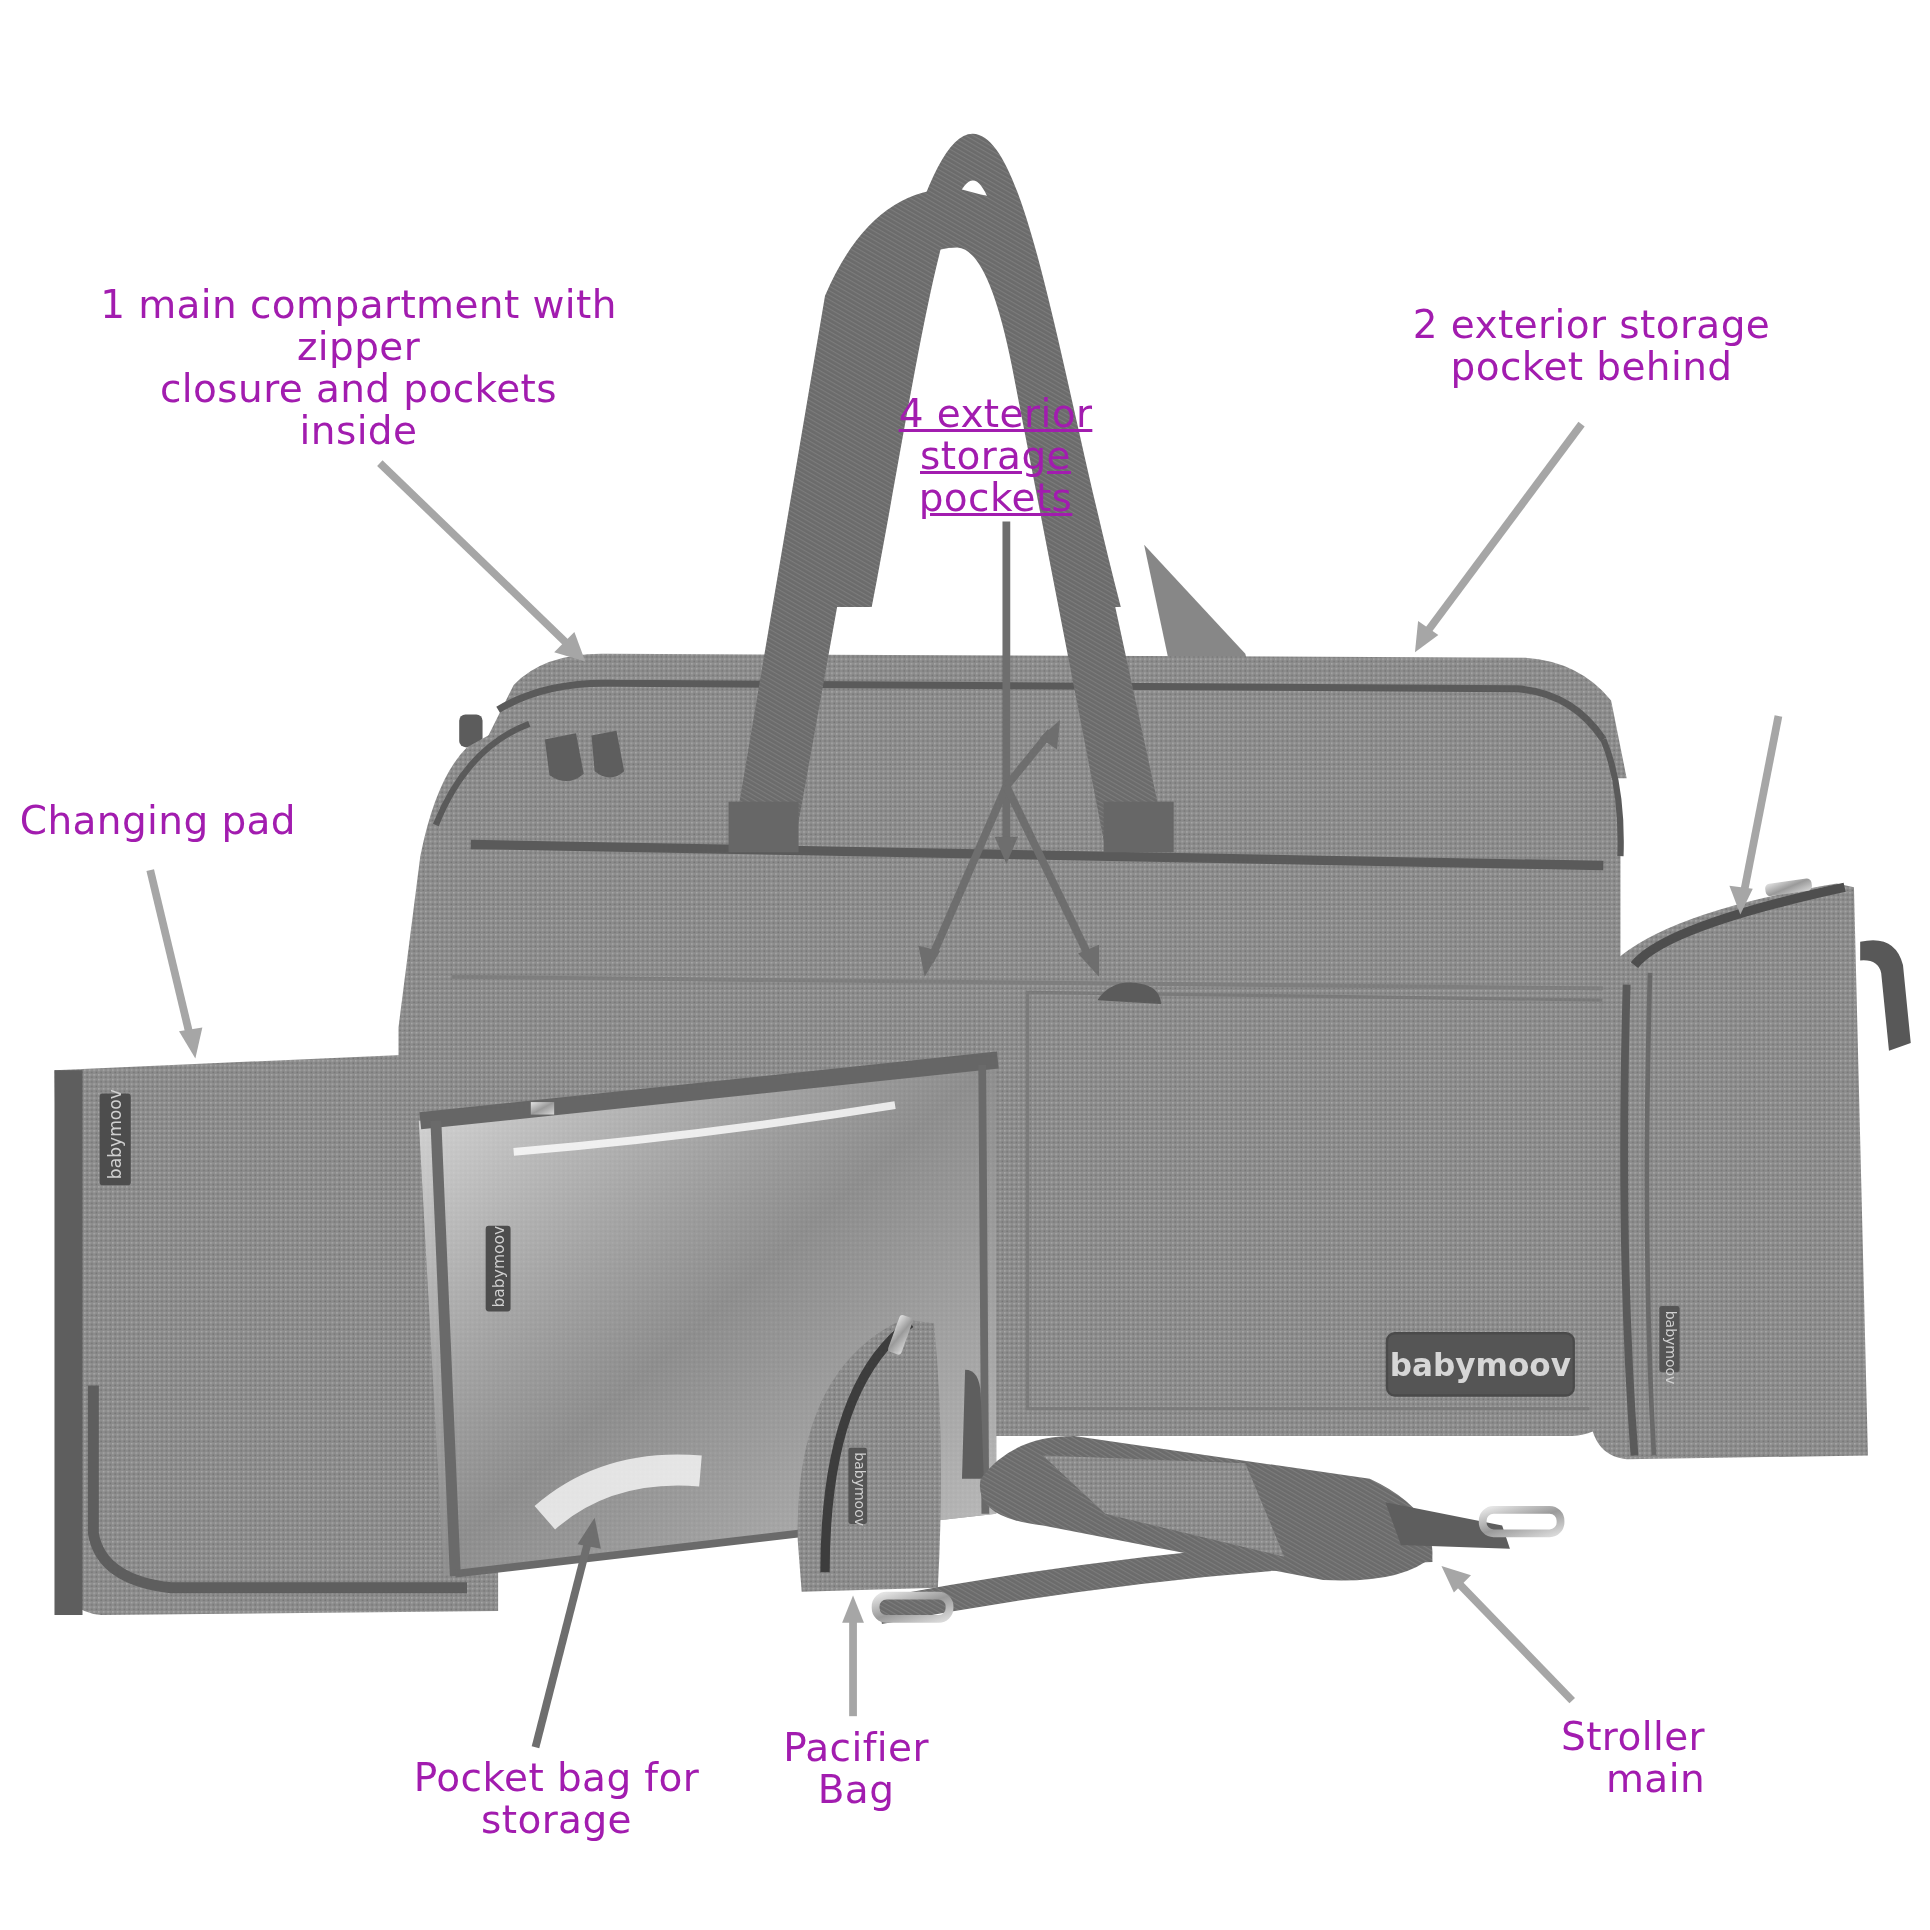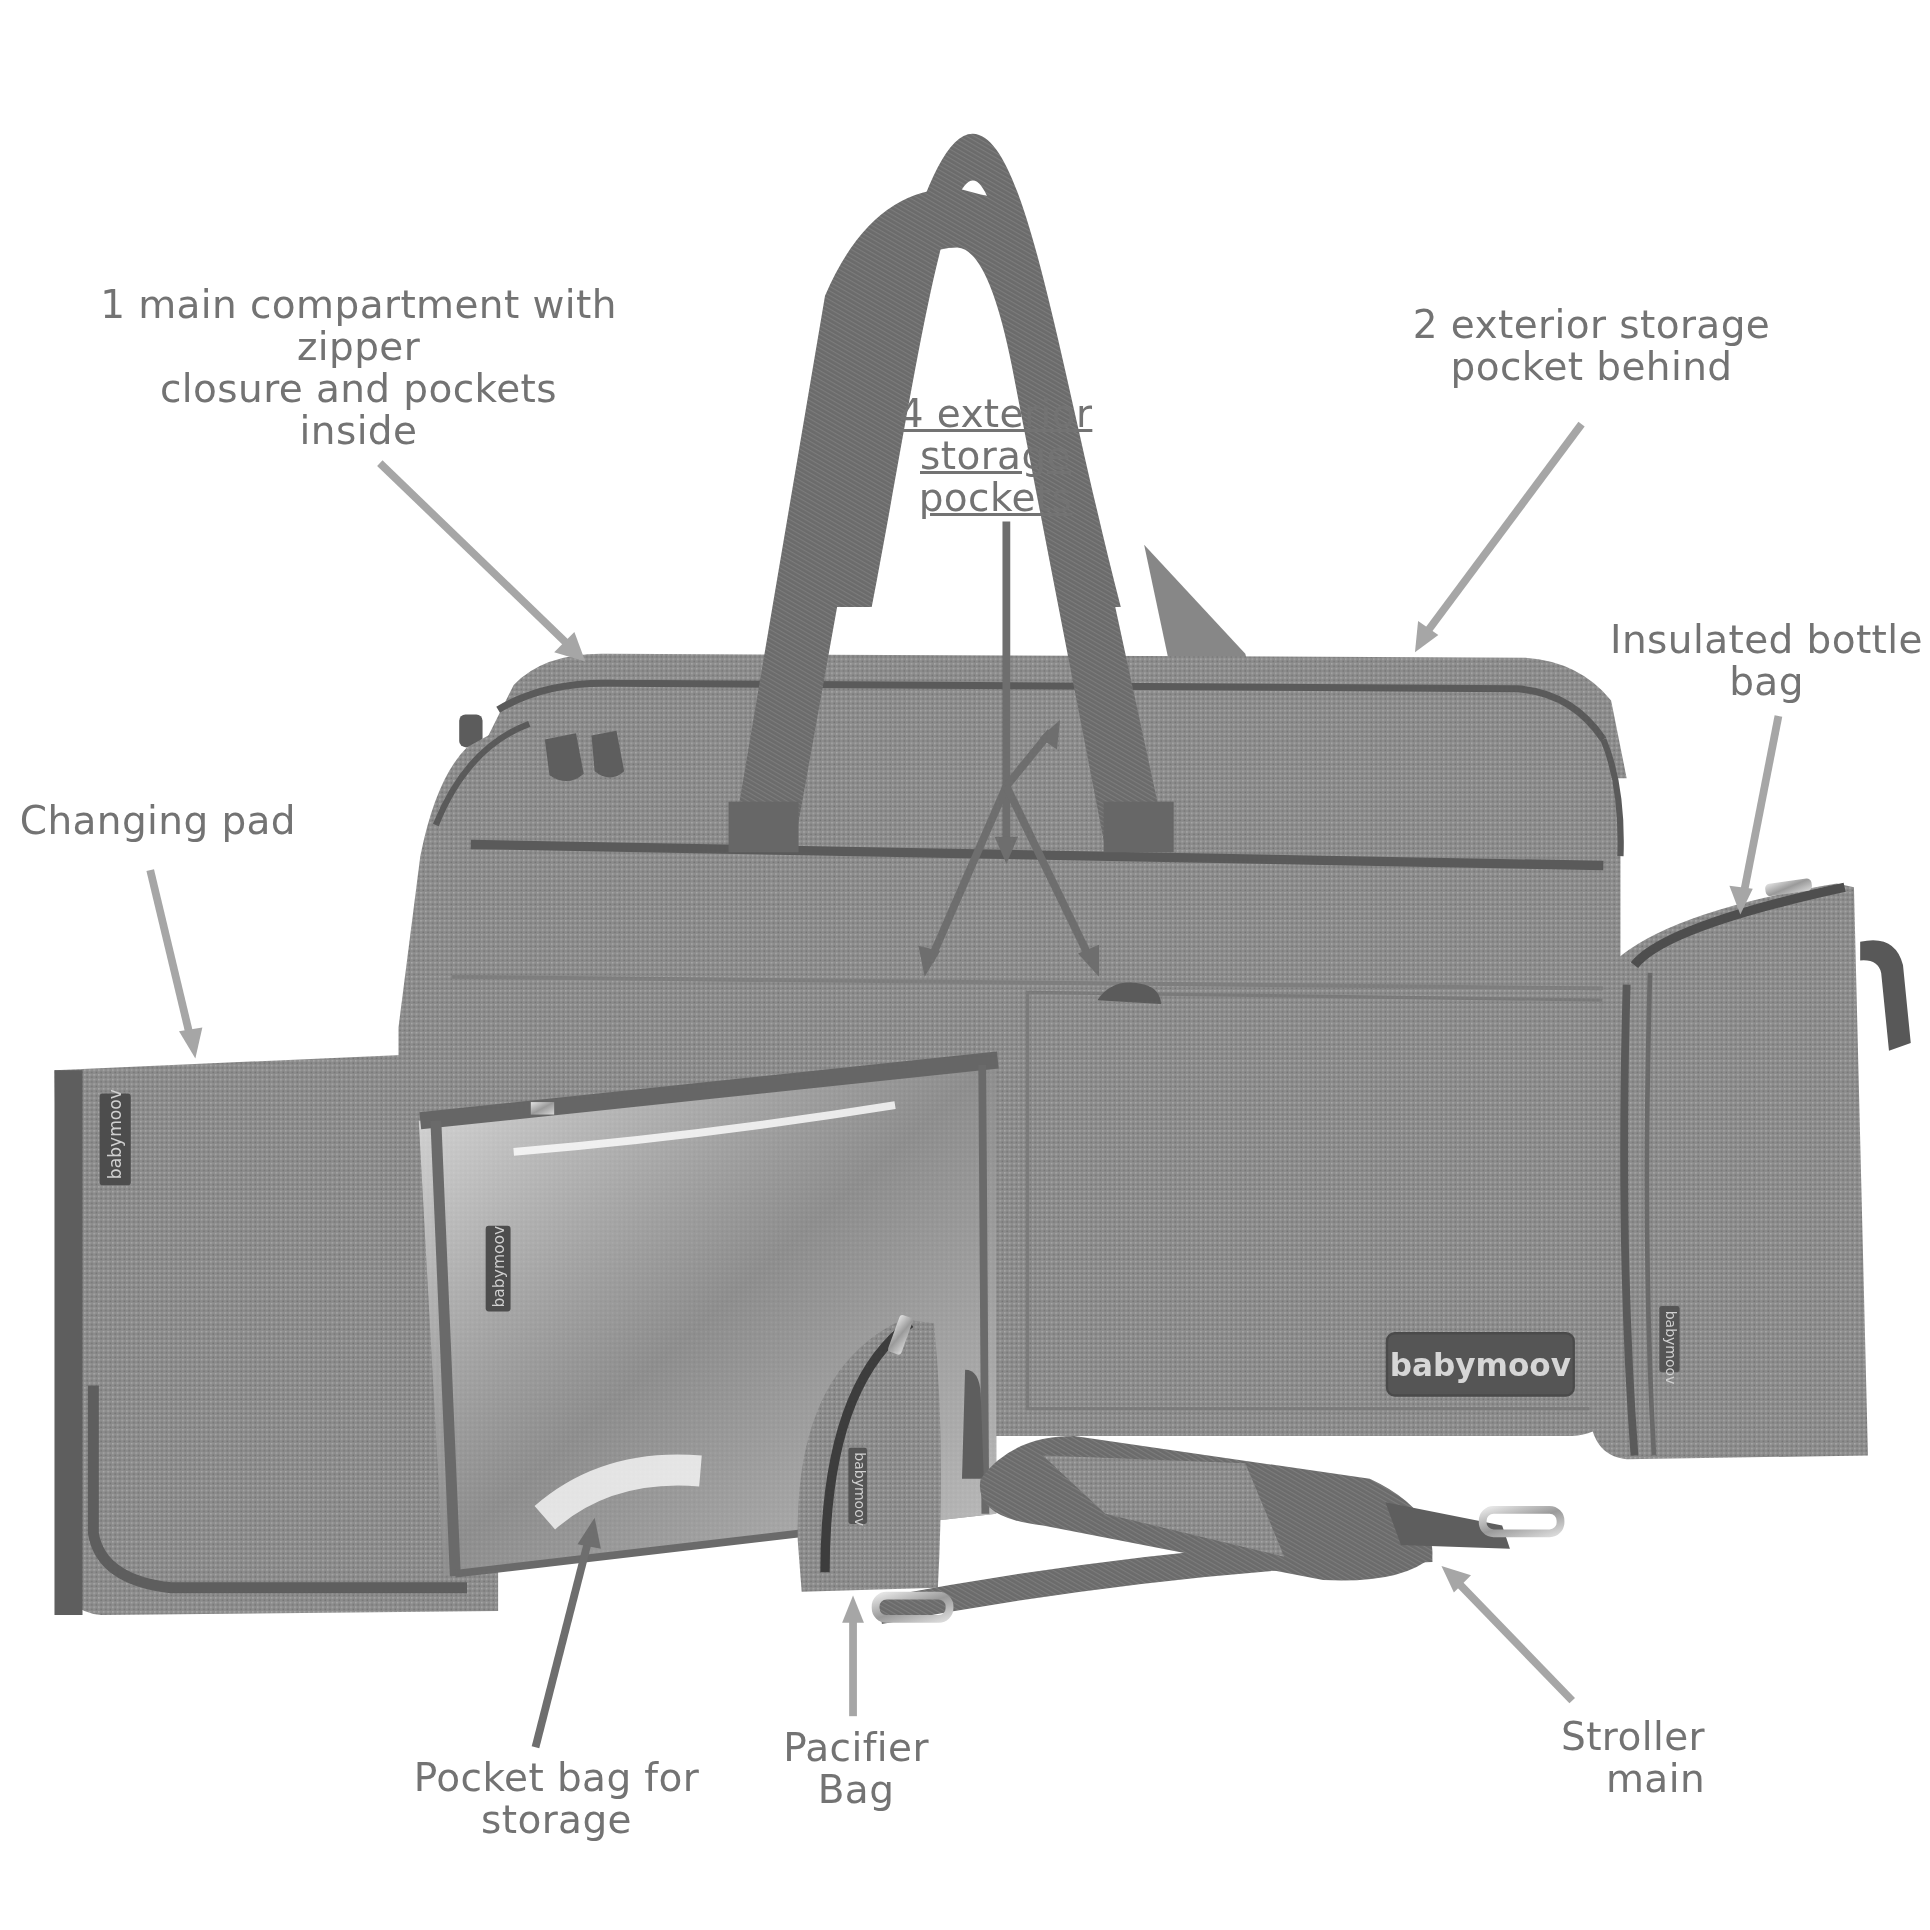--- a/index.html
+++ b/index.html
@@ -5,21 +5,21 @@
   html, body { margin: 0; padding: 0; background: #ffffff; }
   #canvas {
     position: relative;
     width: 1931px; height: 1931px;
     background: #ffffff;
     overflow: hidden;
     font-family: "DejaVu Sans", sans-serif;
   }
   .label {
     position: absolute;
-    color: #737373;
+    color: #a21caf;
     font-size: 39px;
     line-height: 42px;
     text-align: center;
     font-weight: normal;
     letter-spacing: 0.4px;
   }
   .label span { display: block; white-space: nowrap; }
   svg.art { position: absolute; left: 0; top: 0; }
   .logo-text { font-family: "DejaVu Sans", sans-serif; }
 </style>
@@ -213,24 +213,20 @@
     <span>4 exterior</span>
     <span>storage</span>
     <span>pockets</span>
   </div>
 
   <div class="label" style="left:1393px; top:304px; width:397px;">
     <span>2 exterior storage</span>
     <span>pocket behind</span>
   </div>
 
-  <div class="label" style="left:1603px; top:619px; width:327px;">
-    <span>Insulated bottle</span>
-    <span>bag</span>
-  </div>
 
   <div class="label" style="left:0px; top:800px; width:296px; text-align:right;">
     <span>Changing pad</span>
   </div>
 
   <div class="label" style="left:397px; top:1757px; width:319px;">
     <span>Pocket bag for</span>
     <span>storage</span>
   </div>
 

